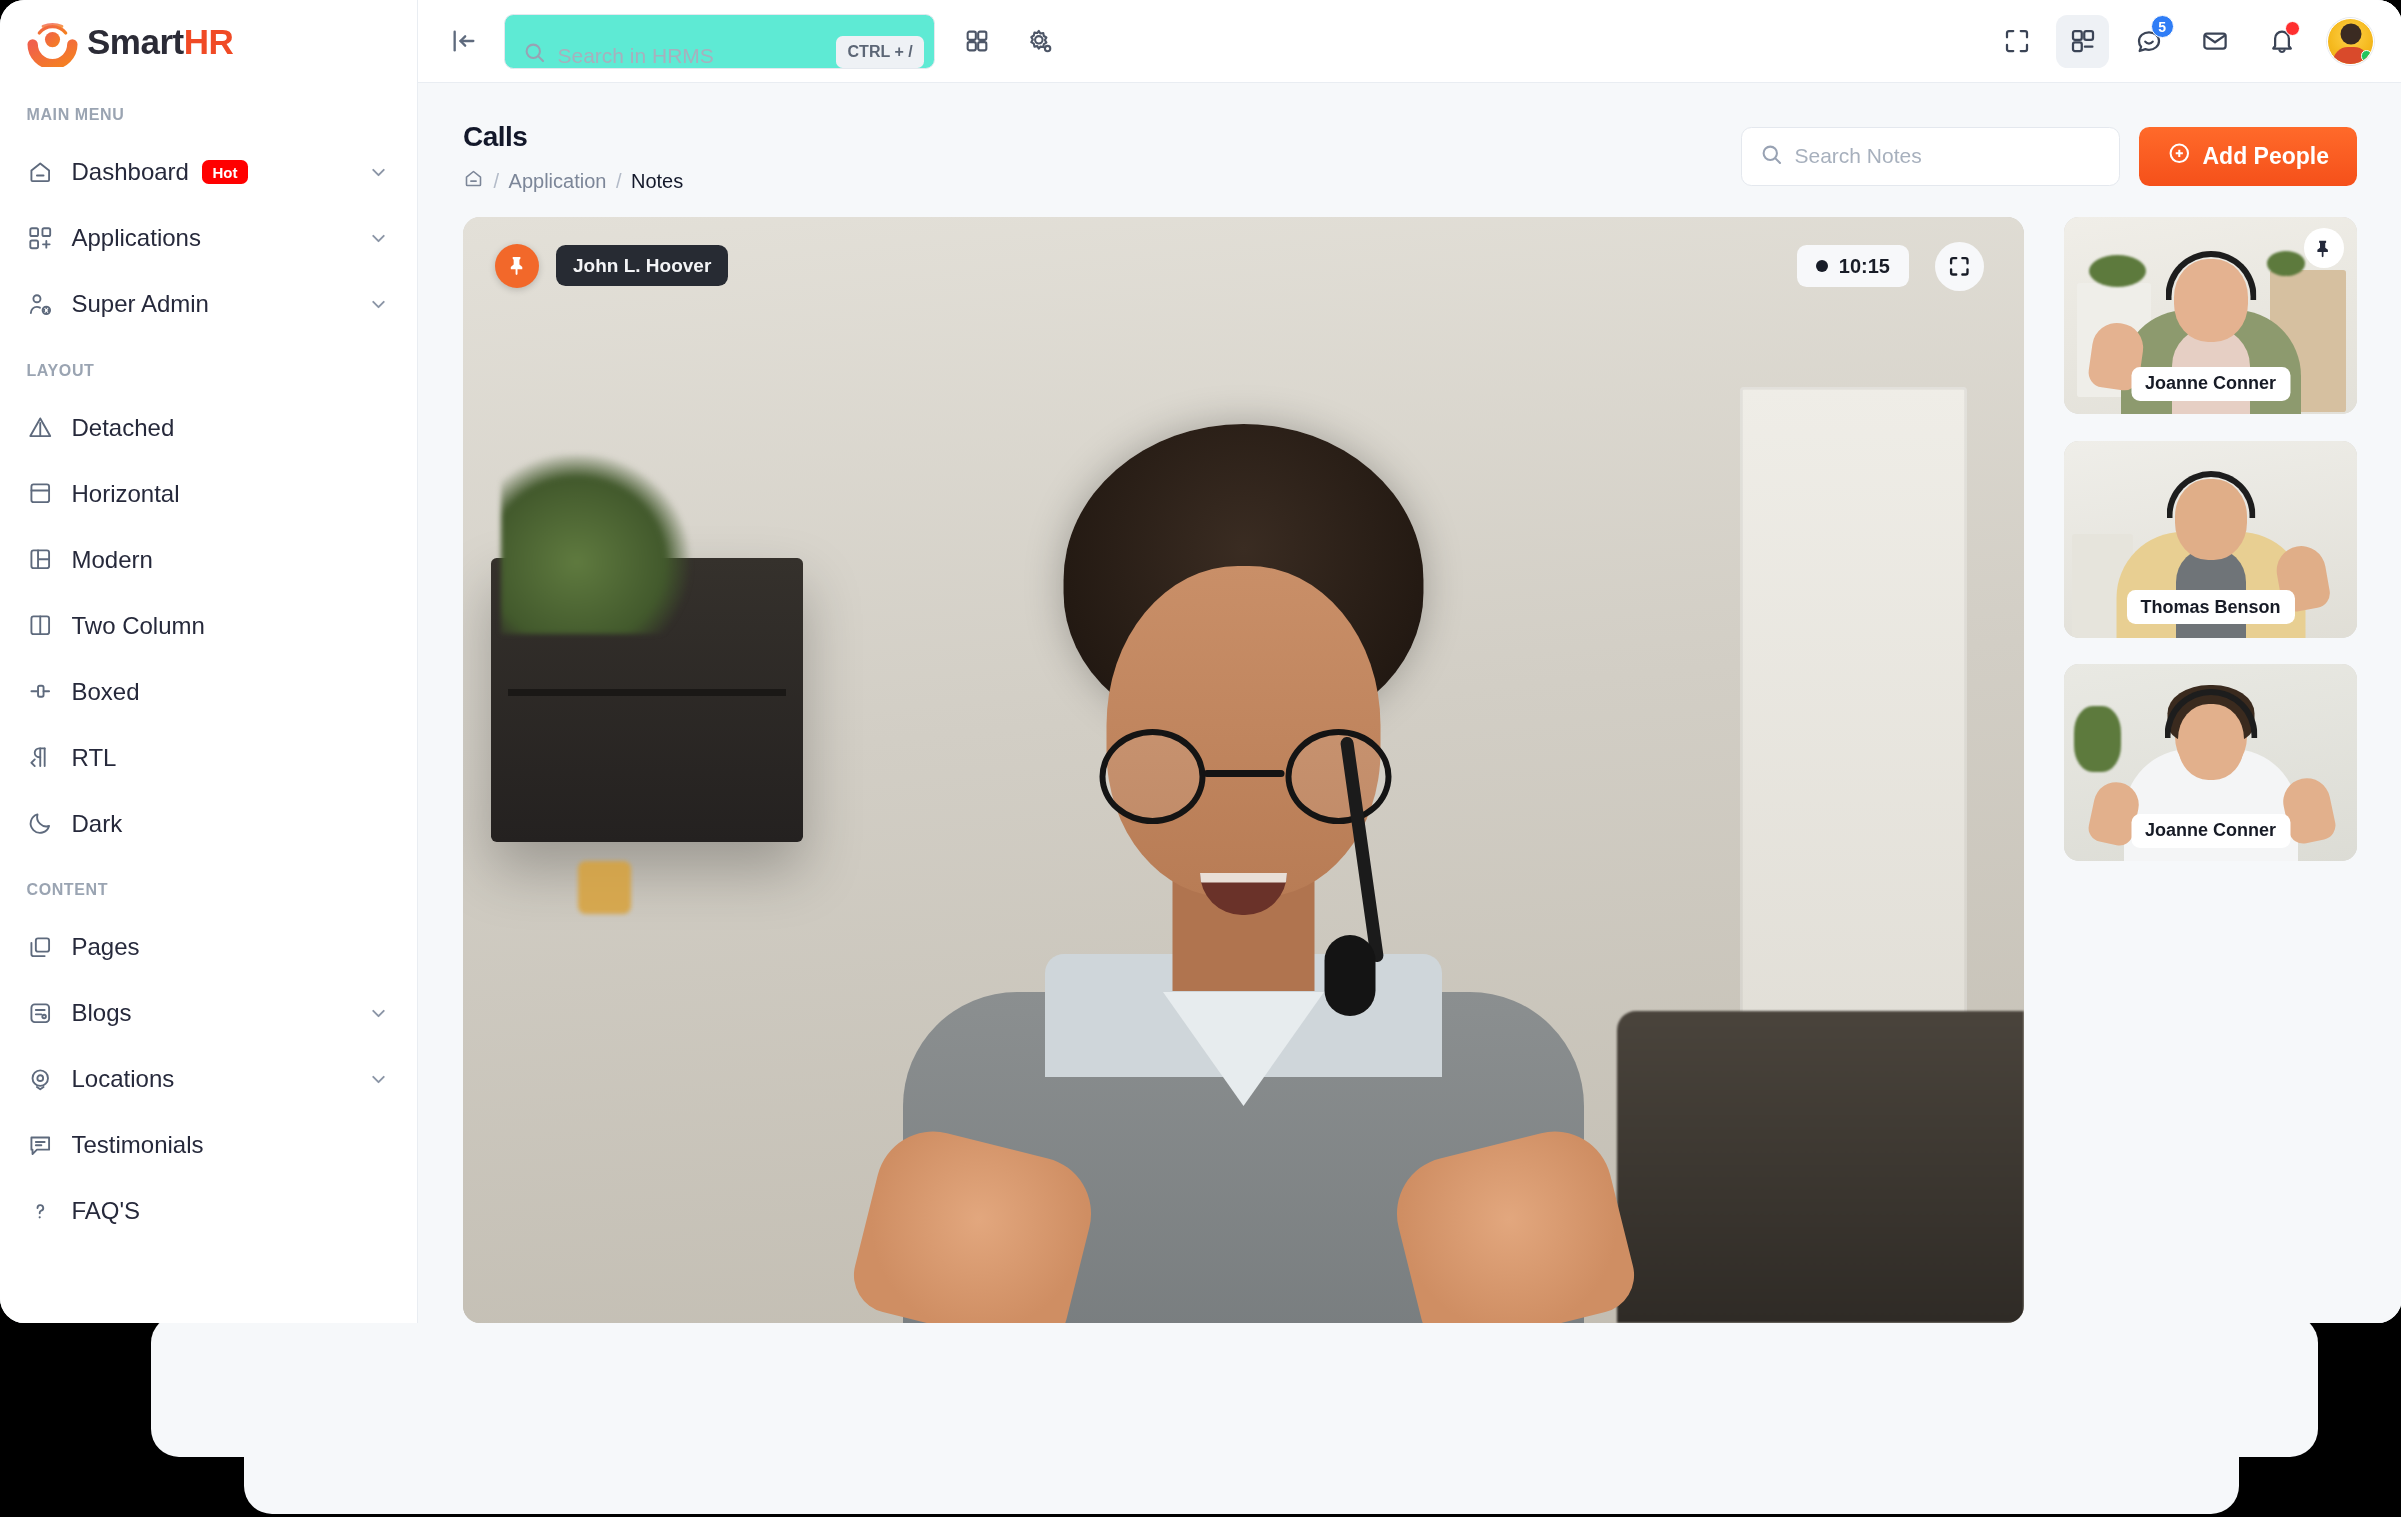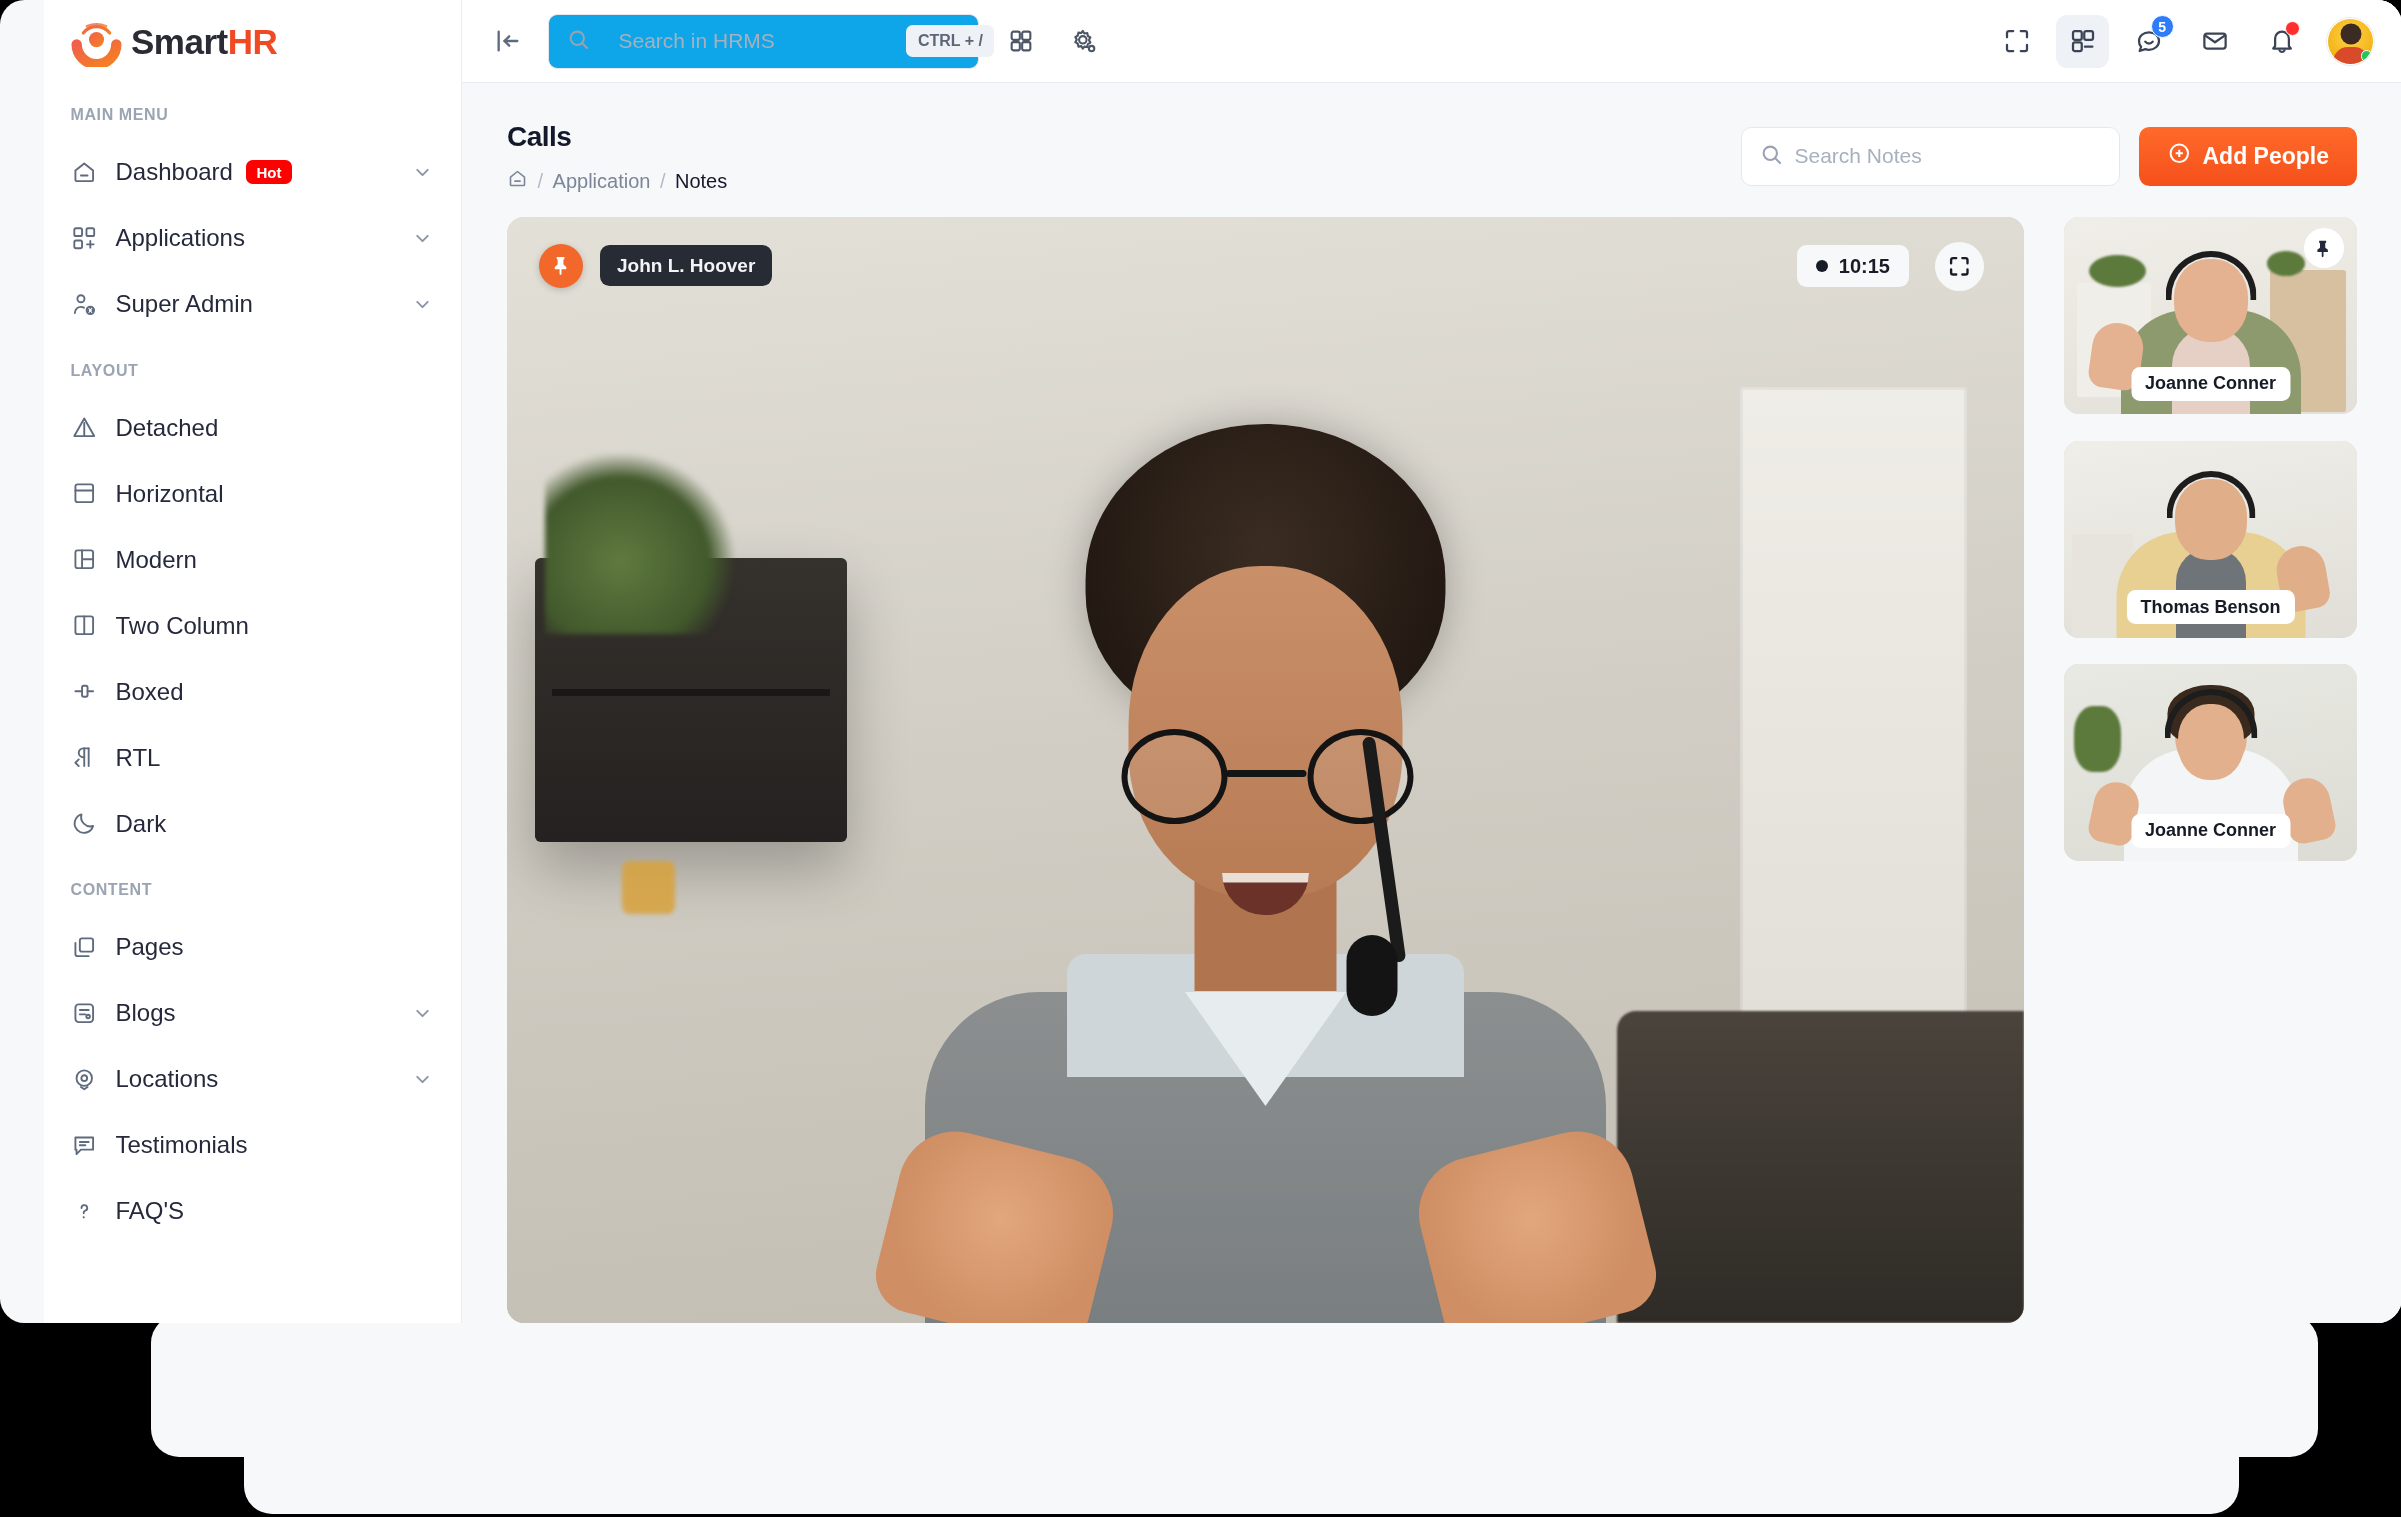--- a/index.html
+++ b/index.html
@@ -31,21 +31,20 @@
   }
 
   
   #sidebar {
     width: 418px; height: 100%;
     background: #ffffff;
     border-right: 0.9px solid #e9edf2;
     display: flex; flex-direction: column;
     flex: 0 0 418px;
     overflow: hidden;
-    margin-left: 44px;
   }
   .brand {
     height: 83px;
     display: flex; align-items: center;
     padding-left: 26.5px;
     flex: 0 0 83px;
   }
   .brand-logo { width: 51px; height: 51px; flex: 0 0 51px; }
   .brand-text {
     font-size: 35px; font-weight: 700; letter-spacing: -0.5px;
@@ -87,22 +86,22 @@
     display: flex; align-items: center;
     padding: 0 28px 0 26.5px;
   }
   .collapse-btn { width: 38px; height: 38px; display:flex; align-items:center; justify-content:center; cursor:pointer; }
   .collapse-btn svg { width: 28px; height: 28px; stroke:#5e6a7d; stroke-width:2; fill:none; stroke-linecap:round; stroke-linejoin:round; }
 
   .search-wrap {
     margin-left: 21px;
     width: 431px; height: 55px;
     border: 0.9px solid #e4e8ee; border-radius: 9.5px;
-    background: #0ea5e9;
-    display: flex; align-items: center; padding: 0 9.5px 0 17px; gap: 17px;
+    background: #5eead4;
+    display: flex; align-items: flex-end; padding: 0 9.5px 0 17px;
   }
   .search-wrap svg { width: 24.6px; height: 24.6px; stroke:#98a2b3; stroke-width:2; fill:none; stroke-linecap:round; }
   .search-input {
     flex: 1; border: none; outline: none;
     font-size: 21px; color: #2b2f3a; margin-left: 11.4px;
     font-family: "Liberation Sans", sans-serif; background: transparent;
   }
   .search-input::placeholder { color: #a7b0bd; }
   .kbd {
     background: #eef1f5; color: #5c6676; font-size: 16px; font-weight: 600;

